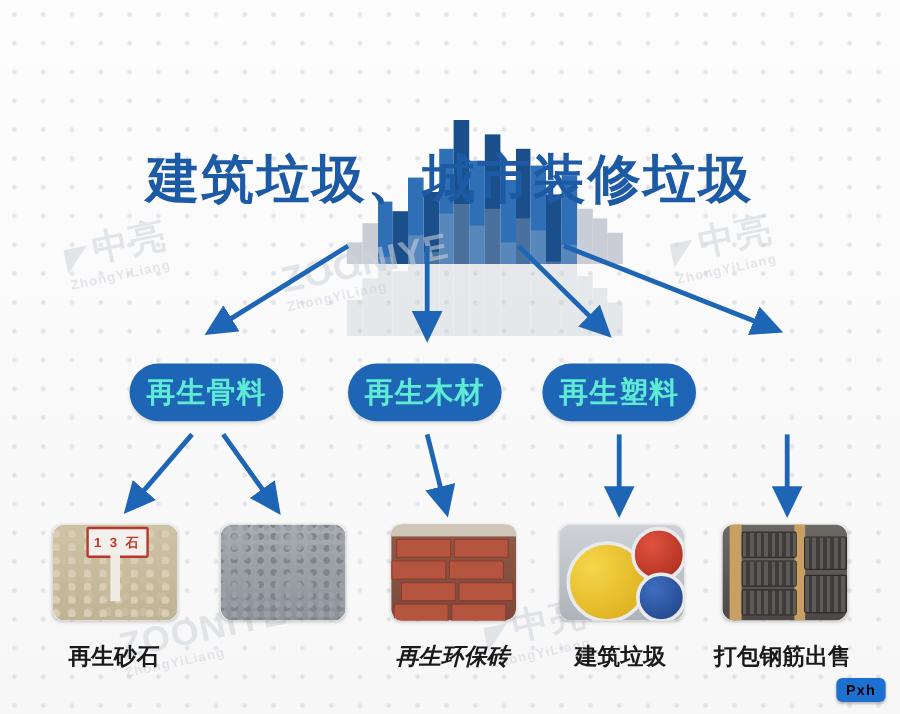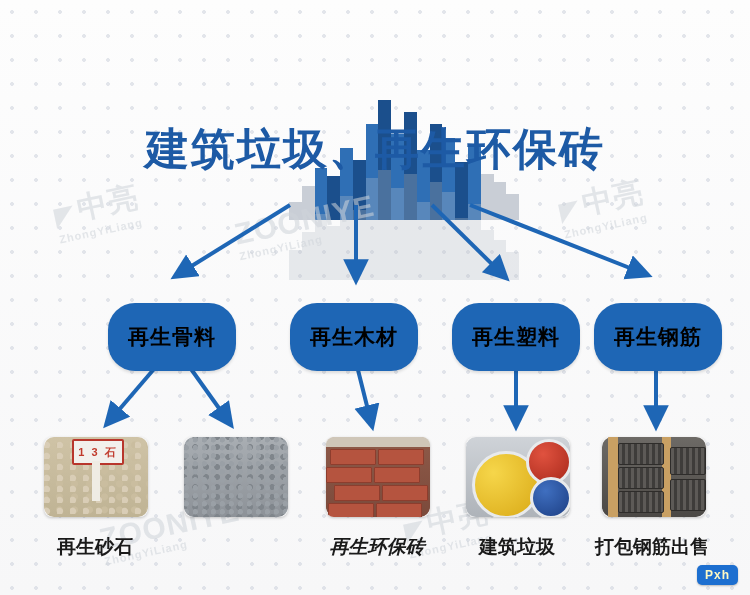--- a/index.html
+++ b/index.html
@@ -73,25 +73,25 @@
   }
   .wm1{left:55px;top:190px;}
   .wm2{left:235px;top:205px;}
   .wm3{left:560px;top:185px;}
   .wm4{left:100px;top:510px;}
   .wm5{left:405px;top:505px;}
 
   
   .pill{
     position:absolute;
-    height:68px;
+    height:48px;
     border-radius:27px;
     background:#1e66b5;
-    color:#000000;
-    font-size:21px;
+    color:#5eead4;
+    font-size:24px;
     font-weight:bold;
     letter-spacing:1px;
     display:flex;align-items:center;justify-content:center;
     box-shadow:0 2px 3px rgba(0,0,0,.12);
   }
   .pill-1{left:108px;top:303px;width:128px;}
   .pill-2{left:290px;top:303px;width:128px;}
   .pill-3{left:452px;top:303px;width:128px;}
   .pill-4{left:594px;top:303px;width:128px;}
 
@@ -167,21 +167,21 @@
   .c3{left:282px;width:190px;font-style:italic;}
   .c4{left:422px;width:190px;}
   .c5{left:552px;width:200px;}
 
   
   #arrows{position:absolute;left:0;top:0;width:750px;height:595px;pointer-events:none;}
 
   
   .pxh{
     position:absolute;right:12px;bottom:10px;
-    background:#1d6fd0;color:#fef9c3;
+    background:#1d6fd0;color:#000000;
     font-size:12px;font-weight:bold;
     padding:3px 8px;border-radius:5px;
     letter-spacing:1px;
     box-shadow:0 1px 2px rgba(0,0,0,.25);
   }
 </style>
 </head>
 <body>
 
 <div id="stage">
@@ -242,21 +242,21 @@
   </div>
   <div class="wm wm4">
     <span class="wm-big" style="display:inline-block">ZOONIYE</span>
     <span class="wm-small">ZhongYiLiang</span>
   </div>
   <div class="wm wm5">
     <span class="wm-logo">◤</span><span class="wm-big" style="display:inline-block">中亮</span>
     <span class="wm-small">ZhongYiLiang</span>
   </div>
 
-  <div class="title">建筑垃圾、再生环保砖</div>
+  <div class="title">建筑垃圾、城市装修垃圾</div>
 
   <svg id="arrows" viewBox="0 0 750 595">
     <defs>
       <marker id="ah" markerWidth="7" markerHeight="7" refX="3.2" refY="3.2" orient="auto">
         <path d="M0,0 L6.6,3.2 L0,6.4 z" fill="#1e66b5"></path>
       </marker>
     </defs>
     <g stroke="#1e66b5" stroke-width="4" fill="none" marker-end="url(#ah)">
 
       <line x1="290" y1="205" x2="182" y2="272"></line>
@@ -276,23 +276,20 @@
   </svg>
 
   <div class="pill pill-1">
     <span>再生骨料</span>
   </div>
   <div class="pill pill-3">
     <span>再生塑料</span>
   </div>
   <div class="pill pill-2">
     <span>再生木材</span>
-  </div>
-  <div class="pill pill-4">
-    <span>再生钢筋</span>
   </div>
 
   <div class="photo p1">
     <div class="ph-inner ph1">
       <div class="board">1 3 石</div>
       <div class="post"></div>
     </div>
   </div>
 
   <div class="photo p2">

